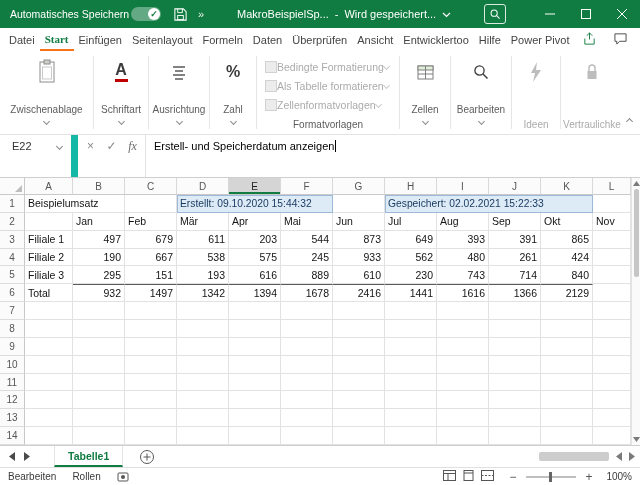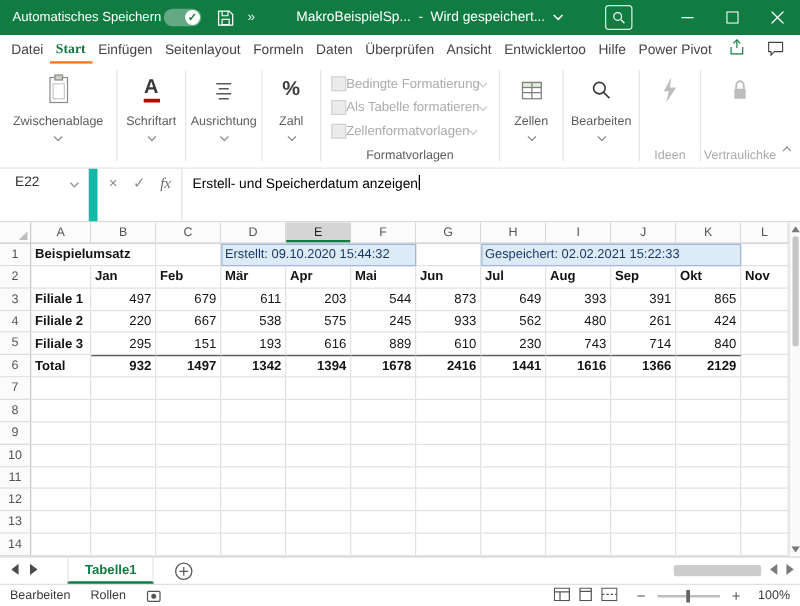--- a/index.html
+++ b/index.html
@@ -21,21 +21,21 @@
   .win-btn{width:36px;height:28px;display:flex;align-items:center;justify-content:center;}
   
   .tabsrow{height:23px;background:#fff;display:flex;align-items:stretch;font-size:11px;color:#444;padding-left:4px;}
   .rtab{padding:0 5px;display:flex;align-items:center;white-space:nowrap;}
   .rtab.active{color:#107C41;border-bottom:2px solid #f97316;font-weight:bold;font-family:Liberation Serif, serif;}
   .tabsrow-right{margin-left:auto;display:flex;align-items:center;gap:16px;padding-right:12px;}
   
   .ribbon{height:84px;background:#fff;border-bottom:1px solid #E3E3E3;display:flex;align-items:stretch;position:relative;}
   .rgroup{display:flex;flex-direction:column;align-items:center;padding-top:6px;flex:0 0 auto;}
   .big{width:32px;height:30px;display:flex;align-items:center;justify-content:center;}
-  .glabel{font-size:10px;color:#5c5c5c;margin-top:5px;white-space:nowrap;}
+  .glabel{font-size:10px;color:#5c5c5c;margin-top:17px;white-space:nowrap;}
   .glabel.gray{color:#ABABAB;}
   .chev{width:5px;height:5px;border-right:1px solid #8a8a8a;border-bottom:1px solid #8a8a8a;transform:rotate(45deg);display:inline-block;}
   .gchev{margin-top:4px;}
   .bottomlabel{margin-top:auto;margin-bottom:4px;}
   .rsep{width:1px;background:#E6E6E6;margin:5px 0;flex:0 0 1px;}
   .w-zw{width:93px;} .w-sf{width:54px;} .w-au{width:60px;} .w-za{width:46px;}
   .w-st{width:142px;align-items:stretch;} .w-ze{width:50px;} .w-be{width:60px;}
   .w-id{width:48px;} .w-ve{width:62px;}
   .style-btn{display:flex;align-items:center;height:19px;padding-left:8px;font-size:10.5px;color:#ABABAB;white-space:nowrap;}
   .sb-ic{width:12px;height:12px;background:#ECECEC;border:1px solid #D2D2D2;flex:0 0 12px;}
@@ -61,21 +61,21 @@
   .gheader{display:grid;grid-template-columns:25px 48px repeat(10,52px) minmax(0,1fr);height:17px;flex:0 0 17px;}
   .corner{border-right:1px solid #C9C9C9;border-bottom:1px solid #C9C9C9;background:#FBFBFB;position:relative;}
   .corner::after{content:"";position:absolute;right:2px;bottom:2px;border-left:7px solid transparent;border-bottom:7px solid #BDBDBD;}
   .colh{border-right:1px solid #D8D8D8;border-bottom:1px solid #C9C9C9;background:#FBFBFB;font-size:10px;color:#555;display:flex;align-items:center;justify-content:center;}
   .colh.sel{background:#D5D5D5;box-shadow:inset 0 -2px 0 #107C41;color:#1f1f1f;}
   .gbody{flex:1;display:flex;min-height:0;}
   .rowhs{width:25px;display:flex;flex-direction:column;flex:0 0 25px;}
   .rowh{flex:1;border-right:1px solid #C9C9C9;border-bottom:1px solid #DCDCDC;background:#FBFBFB;font-size:10px;color:#555;display:flex;align-items:center;justify-content:center;}
   .cells{flex:1;display:grid;grid-template-columns:48px repeat(10,52px) minmax(0,1fr);grid-template-rows:repeat(14,1fr);min-width:0;}
   .cell{border-right:1px solid #E2E2E2;border-bottom:1px solid #E2E2E2;font-size:10.5px;color:#141414;display:flex;align-items:center;padding:0 3px;overflow:hidden;white-space:nowrap;}
-  .cell.b{font-weight:bold;text-align:right;}
+  .cell.b{font-weight:normal;text-align:right;}
   .cell.num{justify-content:flex-end;}
   .cell.no-r{border-right:none;}
   .cell.ovf{overflow:visible;z-index:2;}
   .cell.banner{background:#DDEBF7;border:1px solid #9DB8D9;color:#17375E;font-size:10.3px;padding:0 2px;overflow:visible;z-index:1;}
   .cell.tline{border-top:1px solid #5a5a5a;}
   .vscroll{width:9px;background:#FAFAFA;border-left:1px solid #E4E4E4;display:flex;flex-direction:column;align-items:center;flex:0 0 9px;}
   .vthumb{width:5px;height:88px;background:#C6C6C6;border-radius:2px;margin-top:3px;}
   .sarrow{margin-top:3px;display:flex;}
   .sarrow.bot{margin-top:auto;margin-bottom:3px;}
   
@@ -374,21 +374,21 @@
             <div class="cell num">611</div>
             <div class="cell num">203</div>
             <div class="cell num">544</div>
             <div class="cell num">873</div>
             <div class="cell num">649</div>
             <div class="cell num">393</div>
             <div class="cell num">391</div>
             <div class="cell num">865</div>
             <div class="cell"></div>
             <div class="cell b">Filiale 2</div>
-            <div class="cell num">220</div>
+            <div class="cell num">190</div>
             <div class="cell num">667</div>
             <div class="cell num">538</div>
             <div class="cell num">575</div>
             <div class="cell num">245</div>
             <div class="cell num">933</div>
             <div class="cell num">562</div>
             <div class="cell num">480</div>
             <div class="cell num">261</div>
             <div class="cell num">424</div>
             <div class="cell"></div>

